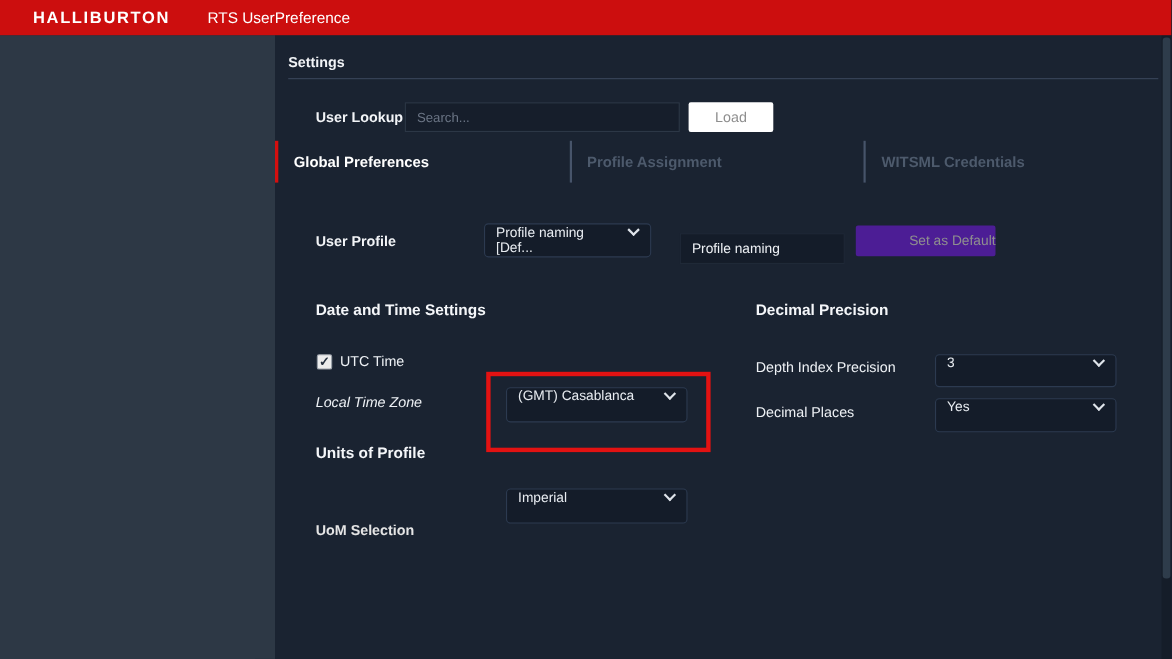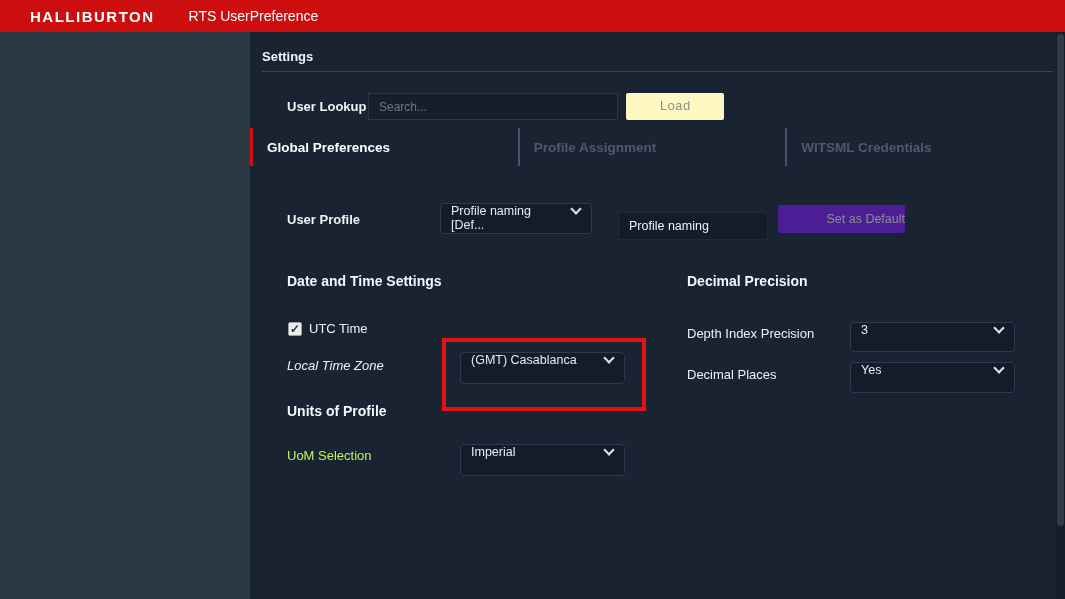--- a/index.html
+++ b/index.html
@@ -23,23 +23,23 @@
 
   .page-title { position:absolute; left:12px; top:17px; color:#f2f4f7; font-size:13px; font-weight:bold; }
   .title-divider { position:absolute; left:12px; top:39px; width:791px; height:1px; background:#39455a; }
 
   
   .lookup-label { position:absolute; left:37px; top:67px; color:#f2f4f7; font-size:13px; font-weight:bold; }
   .search-input { position:absolute; left:118px; top:61px; width:250px; height:27px; background:#161e2b;
                   border:1px solid #2c3746; color:#d8dde4; font-size:12px; padding:0 10px;
                   font-family:"Liberation Sans", sans-serif; }
   .search-input::placeholder { color:#6b7585; }
-  .load-btn { position:absolute; left:376px; top:61px; width:98px; height:27px; background:#fef9c3;
+  .load-btn { position:absolute; left:376px; top:61px; width:77px; height:27px; background:#ffffff;
               border:none; border-radius:2px; color:#8e8e8e; font-size:13px;
-              font-family:Liberation Mono, monospace; cursor:pointer; }
+              font-family:Liberation Sans, sans-serif; cursor:pointer; }
 
   
   .tabs { position:absolute; left:0; top:96px; width:803px; height:38px; display:flex; }
   .tab { width:270px; height:38px; display:flex; align-items:center; padding-left:14px;
          border-left:2px solid #47546a; color:#4d5a6c; font-size:13.5px; font-weight:bold; cursor:pointer; }
   .tab.active { border-left:3px solid #d40f0f; color:#ffffff; }
 
   
   .profile-label { position:absolute; left:37px; top:180px; color:#f2f4f7; font-size:13px; font-weight:bold; }
   .dd { position:absolute; background:#141c29; border:1px solid #2c3a50; border-radius:4px;
@@ -69,21 +69,21 @@
               font-weight:bold; line-height:1; cursor:pointer; }
   .utc-label { color:#eef1f5; font-size:13px; margin-left:7px; }
 
   
   .tz-label { position:absolute; left:37px; top:326px; color:#eef1f5; font-size:13px;font-style:italic; }
   .dd-tz { left:210px; top:320px; width:165px; height:32px; }
   .highlight-box { position:absolute; left:192px; top:306px; width:204px; height:73px;
                    border:4px solid #e31212; pointer-events:none; z-index:4; }
 
   
-  .uom-label { position:absolute; left:37px; top:416px; color:#bef264; font-size:13px; }
+  .uom-label { position:absolute; left:37px; top:442px; color:#e5e5e5; font-size:13px;font-weight:bold; }
   .dd-uom { left:210px; top:412px; width:165px; height:32px; }
 
   
   .depth-label { position:absolute; left:437px; top:294px; color:#eef1f5; font-size:13px; }
   .dd-depth { left:600px; top:290px; width:165px; height:30px; }
   .places-label { position:absolute; left:437px; top:335px; color:#eef1f5; font-size:13px; }
   .dd-places { left:600px; top:330px; width:165px; height:31px; }
 </style>
 </head>
 <body>

